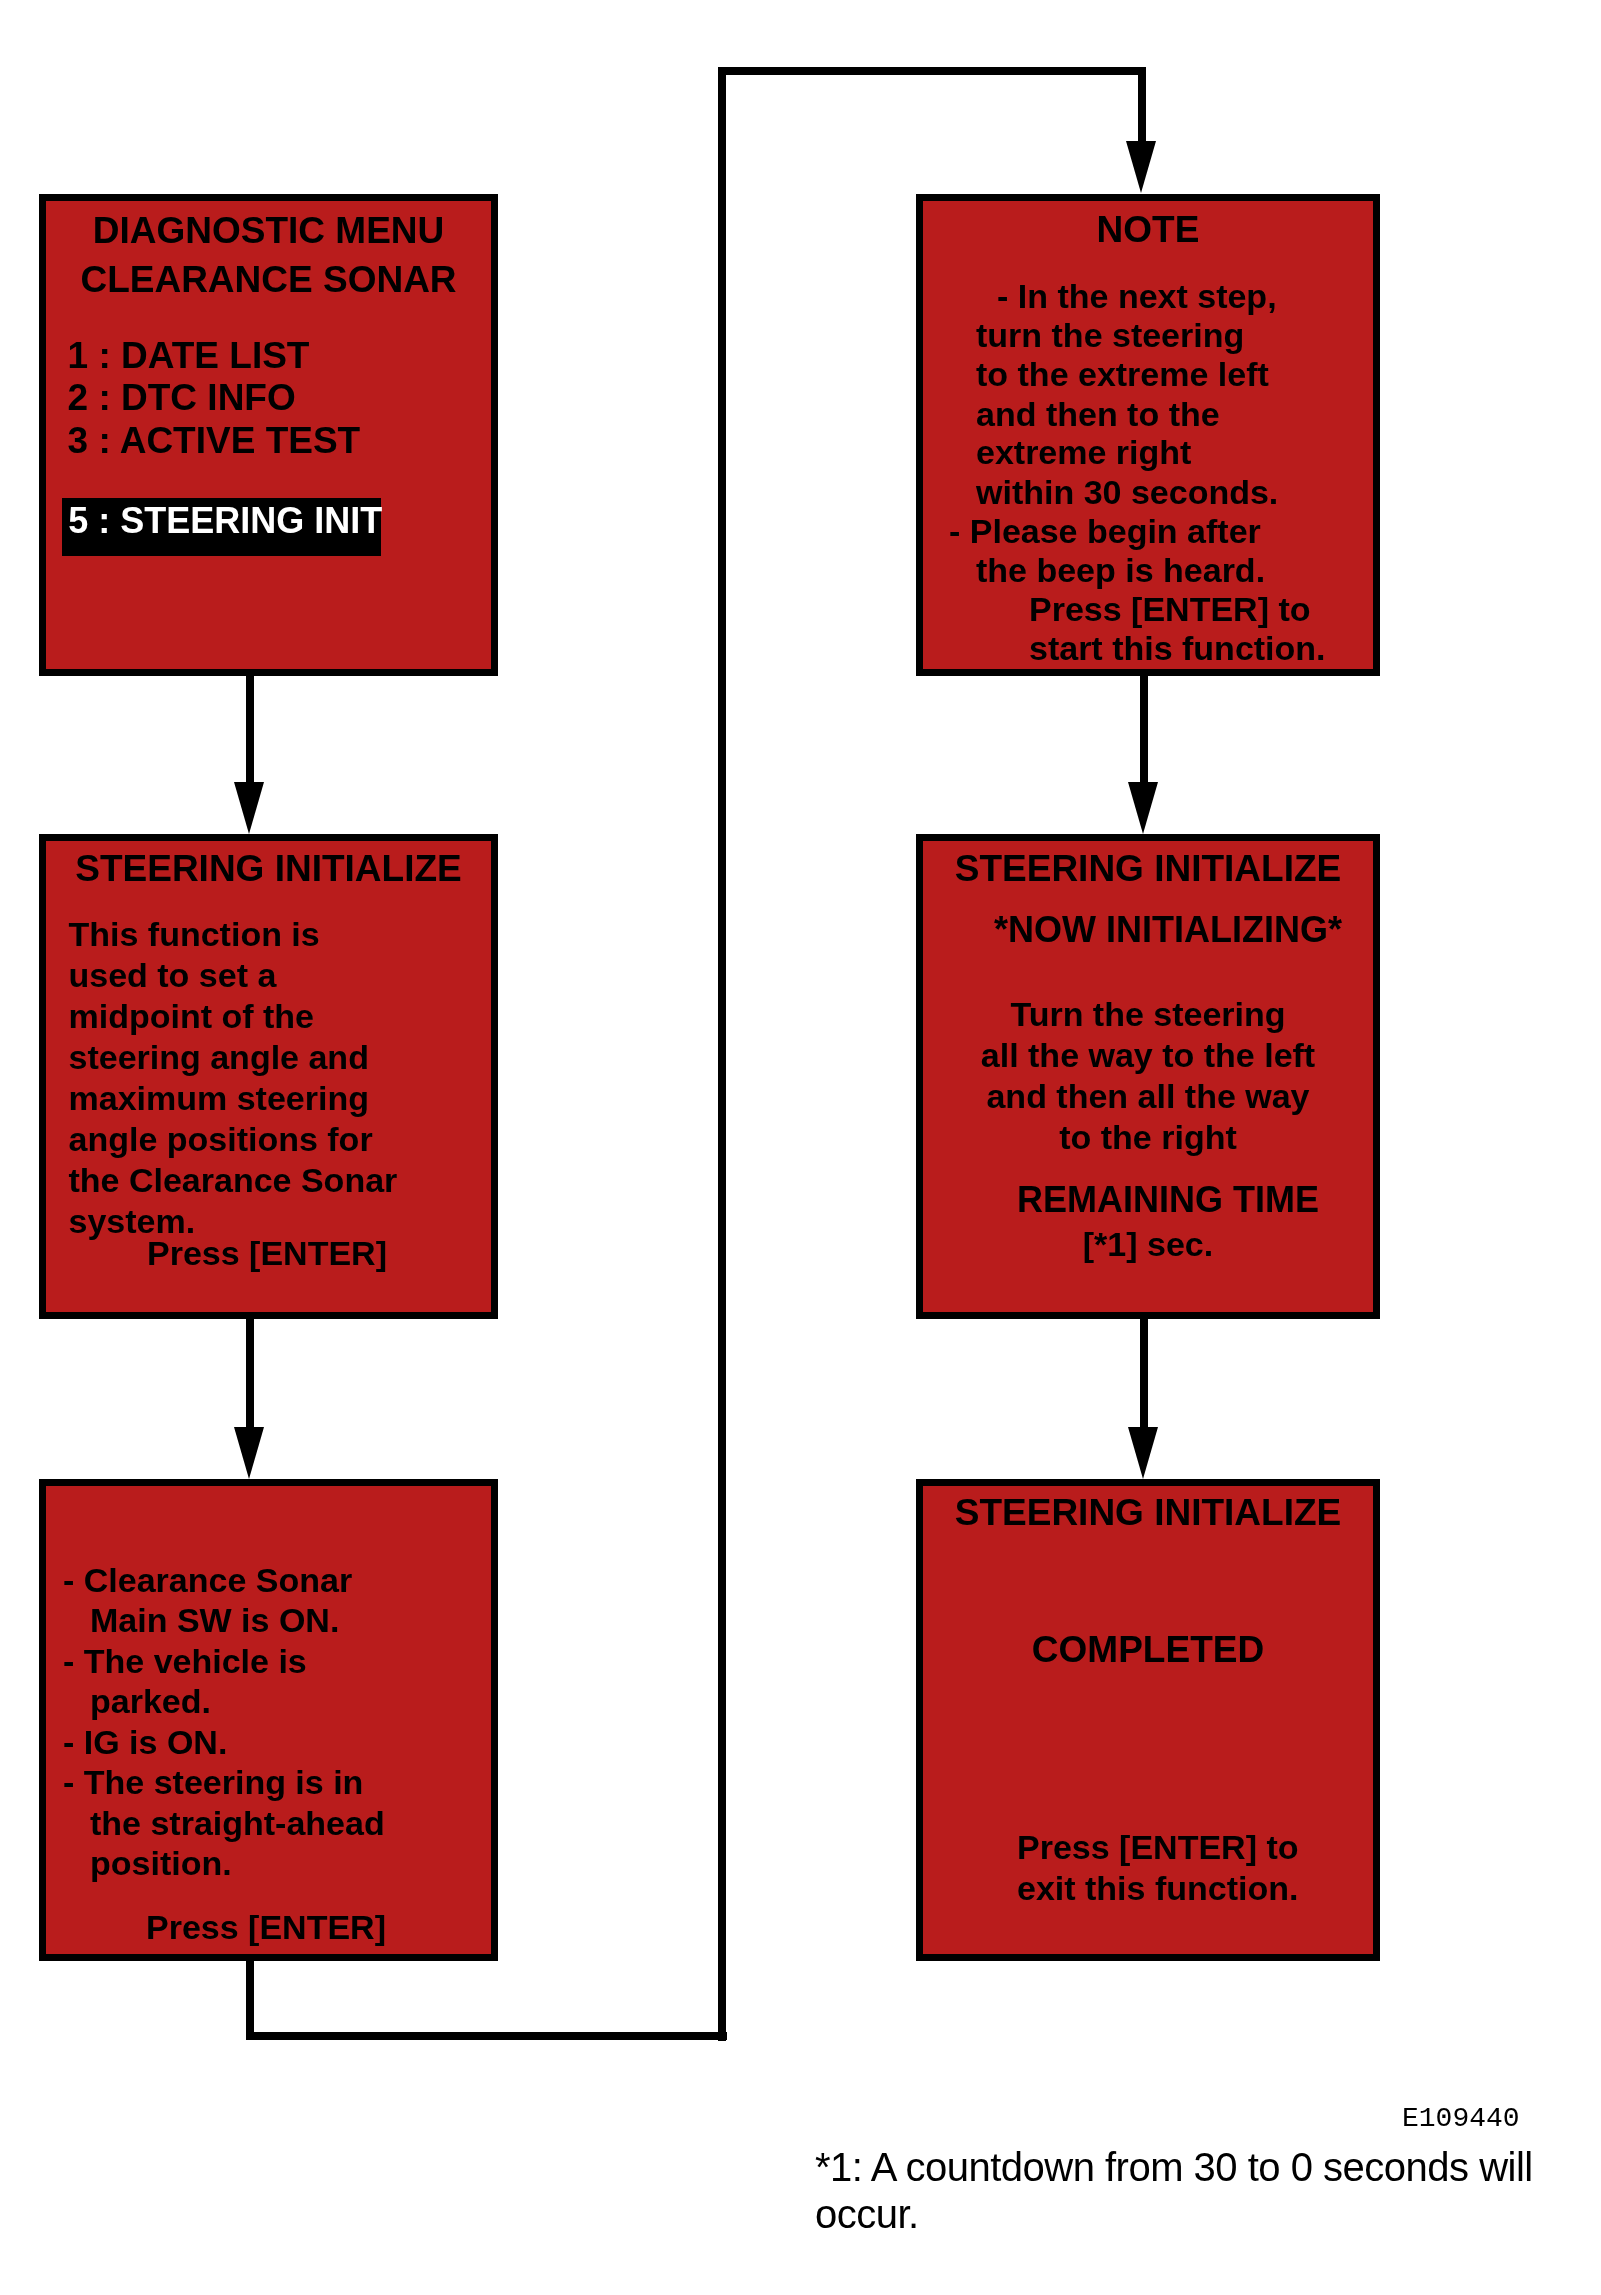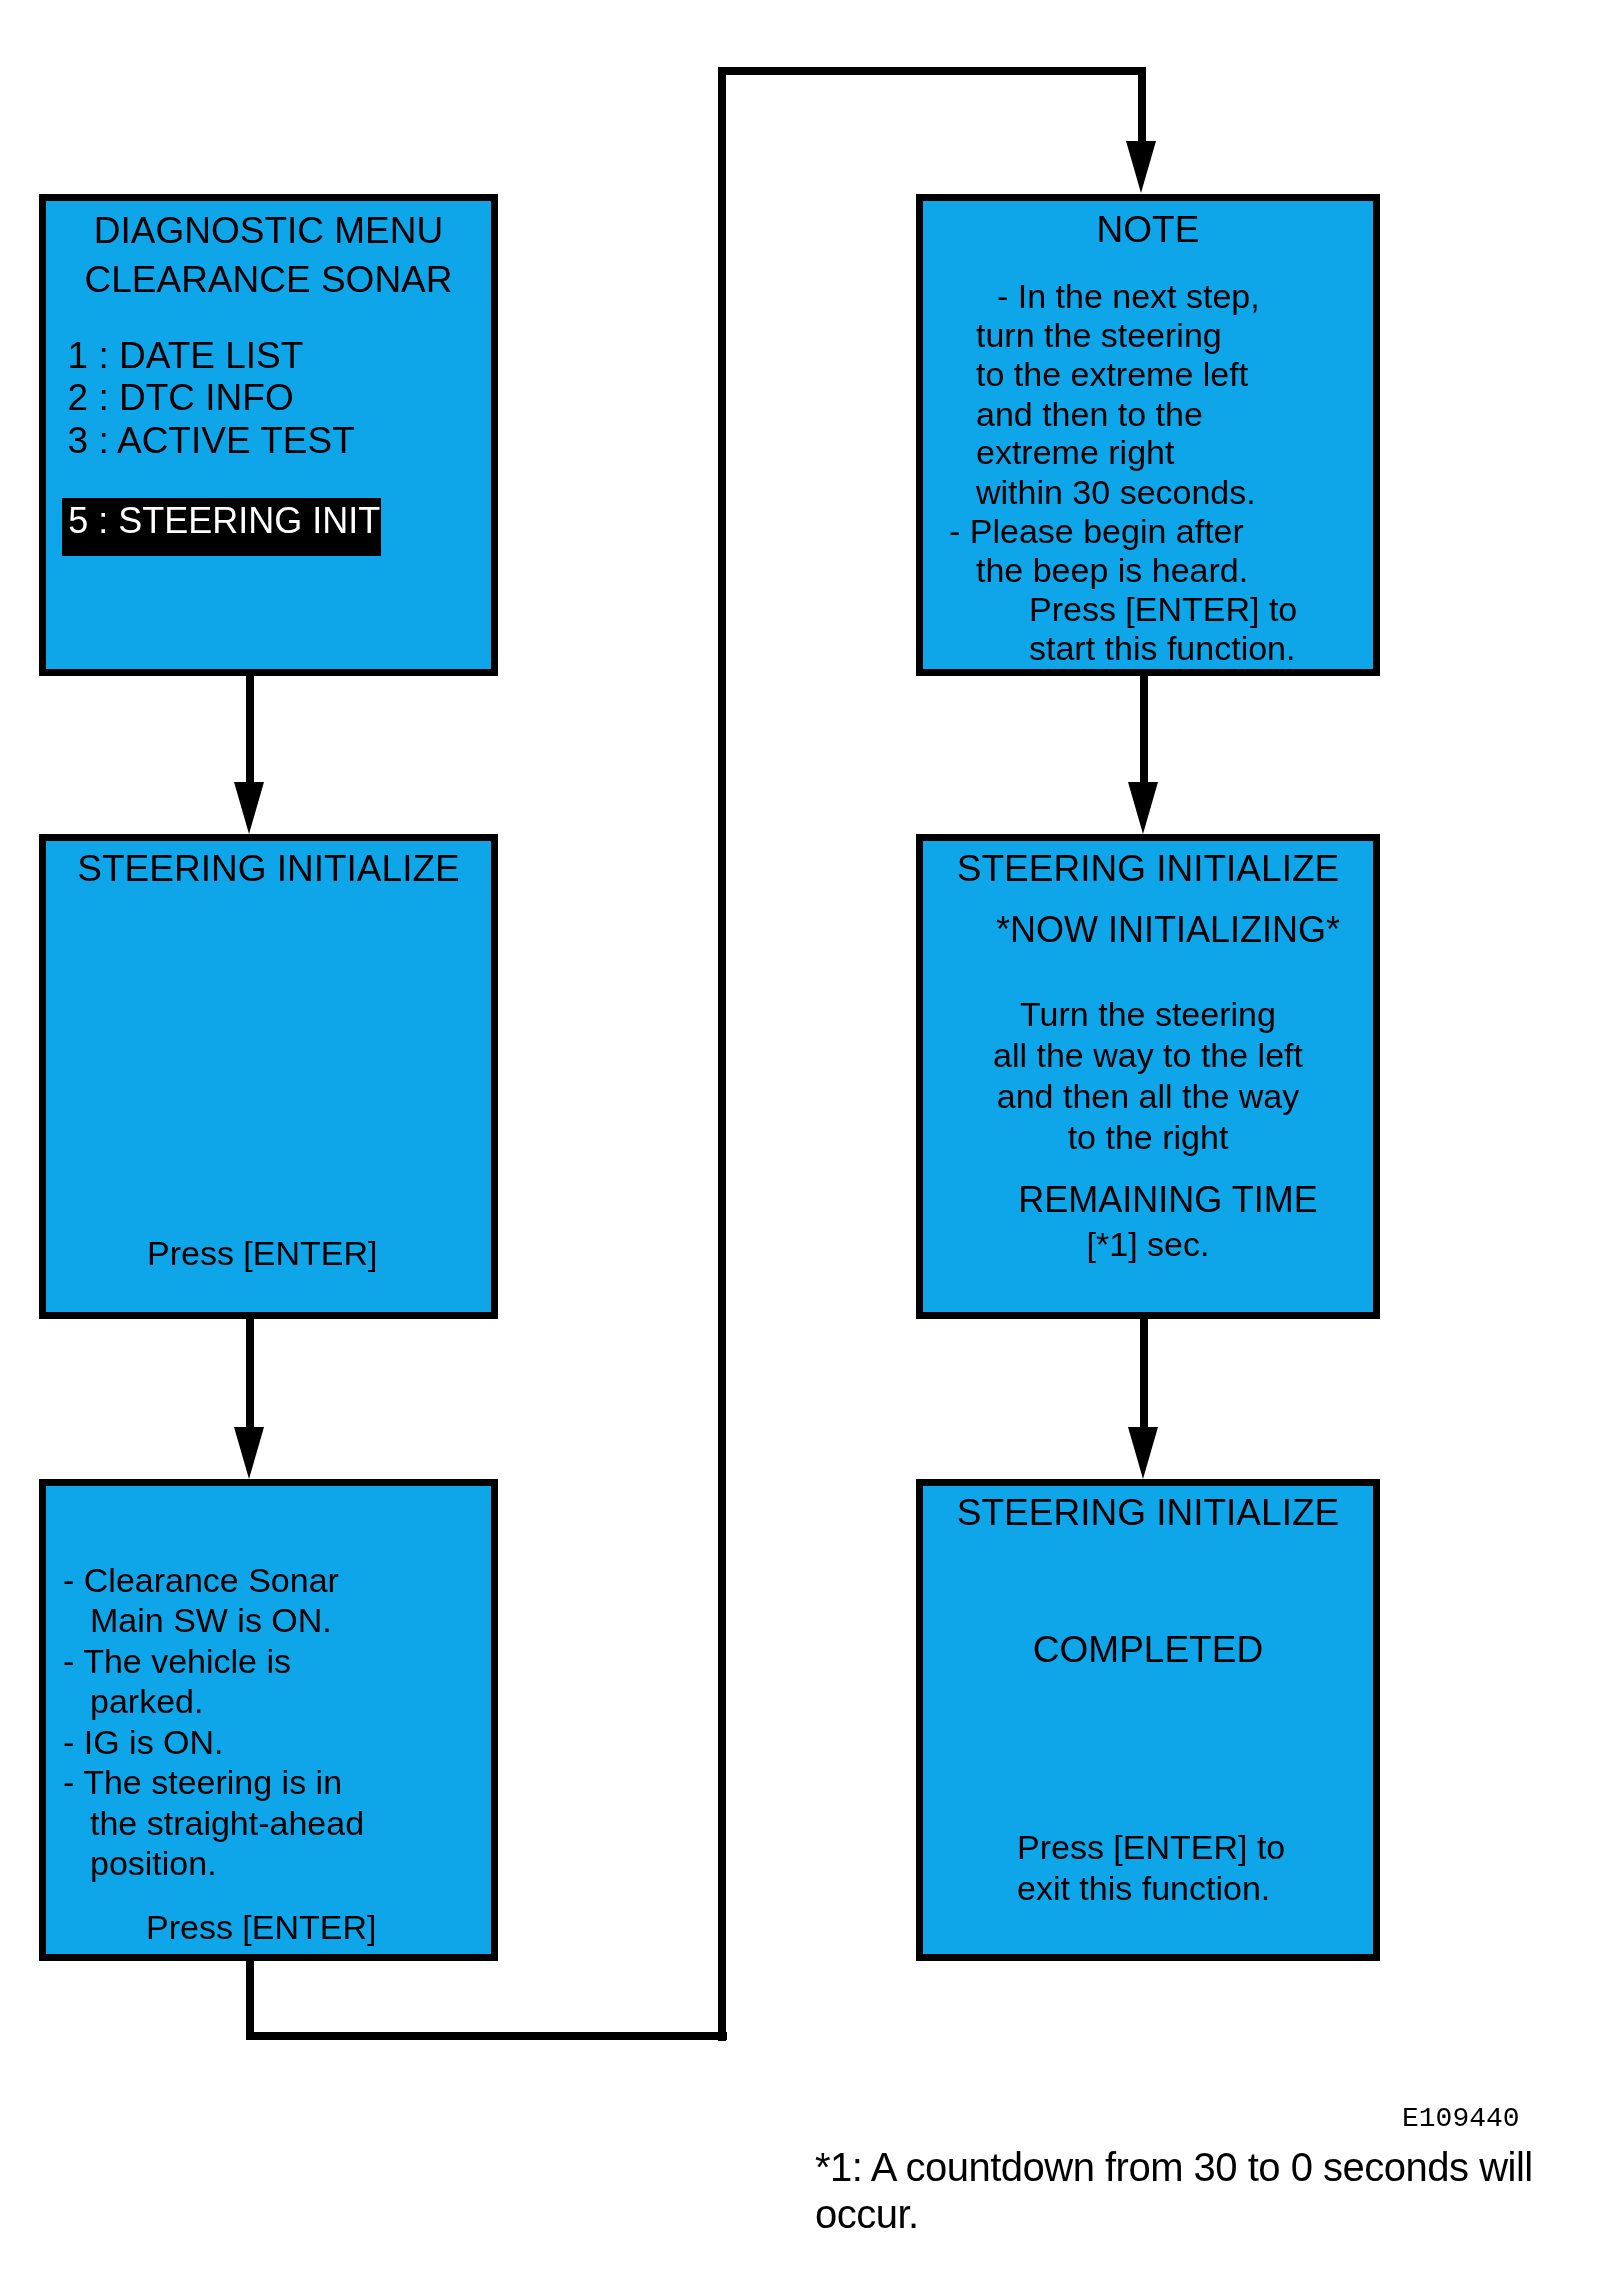--- a/index.html
+++ b/index.html
@@ -1,18 +1,18 @@
 <!DOCTYPE html>
 <html style="font-size:14.4px"><head>
 <meta charset="utf-8">
 <style>
   html,body{margin:0;padding:0;background:#ffffff;}
   #page{position:relative;width:1601px;height:2295px;background:#ffffff;
         font-family:"Liberation Sans",sans-serif;color:#000;overflow:hidden;}
-  .box{position:absolute;border:7.2px solid #000;background:#0ea5e9;box-sizing:border-box;}
+  .box{position:absolute;border:7.2px solid #000;background:#b91c1c;box-sizing:border-box;font-weight:bold;}
   .abs{position:absolute;}
   .ctr{text-align:center;width:445px;}
   .ctr2{text-align:center;width:450px;}
   .t41{font-size:37px;line-height:45px;white-space:nowrap;}
   .t40{font-size:36px;line-height:45px;white-space:nowrap;padding-left:20px;}
   .t38{font-size:34px;line-height:41px;white-space:nowrap;}
   .t38b{font-size:34px;line-height:39px;white-space:nowrap;}
   .vline{position:absolute;width:8px;background:#000;}
   .hline{position:absolute;height:8px;background:#000;}
   .ahead{position:absolute;width:0;height:0;border-left:15.3px solid transparent;
@@ -31,20 +31,30 @@
     <div class="abs ctr t41" style="top:7.2px;left:0;">DIAGNOSTIC MENU</div>
     <div class="abs ctr t41" style="top:56px;left:0;">CLEARANCE SONAR</div>
     <div class="abs t41" style="top:132px;left:21.6px;">1 : DATE LIST</div>
     <div class="abs t41" style="top:174px;left:21.6px;">2 : DTC INFO</div>
     <div class="abs t41" style="top:217px;left:21.6px;">3 : ACTIVE TEST</div>
     <div class="hl" style="top:297px;left:16px;width:319px;height:58px;">5 : STEERING INIT</div>
   </div>
 
   <div class="box" style="left:39px;top:834px;width:459px;height:485px;">
     <div class="abs ctr t41" style="top:4.5px;left:0;">STEERING INITIALIZE</div>
+    <div class="abs" style="top:73px;left:22.5px;">
+      <div class="t38">This function is</div>
+      <div class="t38">used to set a</div>
+      <div class="t38">midpoint of the</div>
+      <div class="t38">steering angle and</div>
+      <div class="t38">maximum steering</div>
+      <div class="t38">angle positions for</div>
+      <div class="t38">the Clearance Sonar</div>
+      <div class="t38">system.</div>
+    </div>
     <div class="abs t38" style="top:392px;left:101px;">Press [ENTER]</div>
   </div>
 
   <div class="box" style="left:39px;top:1479px;width:459px;height:482px;">
     <div class="abs t38" style="top:74px;left:17px;">- Clearance Sonar</div>
     <div class="abs t38" style="top:114px;left:44px;">Main SW is ON.</div>
     <div class="abs t38" style="top:155px;left:17px;">- The vehicle is</div>
     <div class="abs t38" style="top:195px;left:44px;">parked.</div>
     <div class="abs t38" style="top:236px;left:17px;">- IG is ON.</div>
     <div class="abs t38" style="top:276px;left:17px;">- The steering is in</div>

